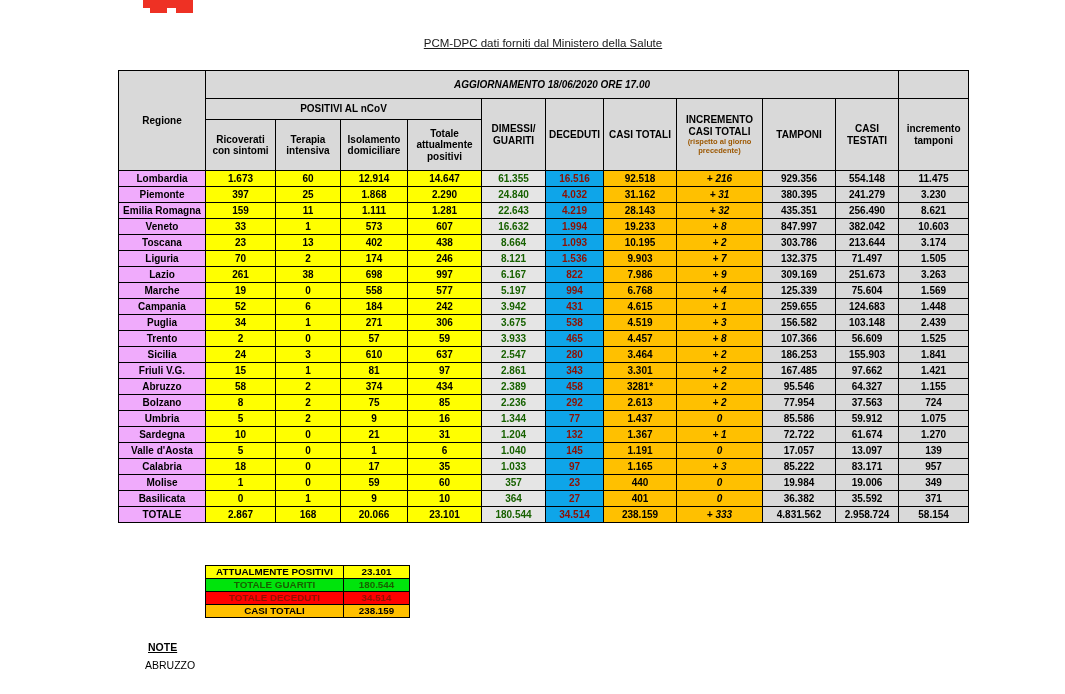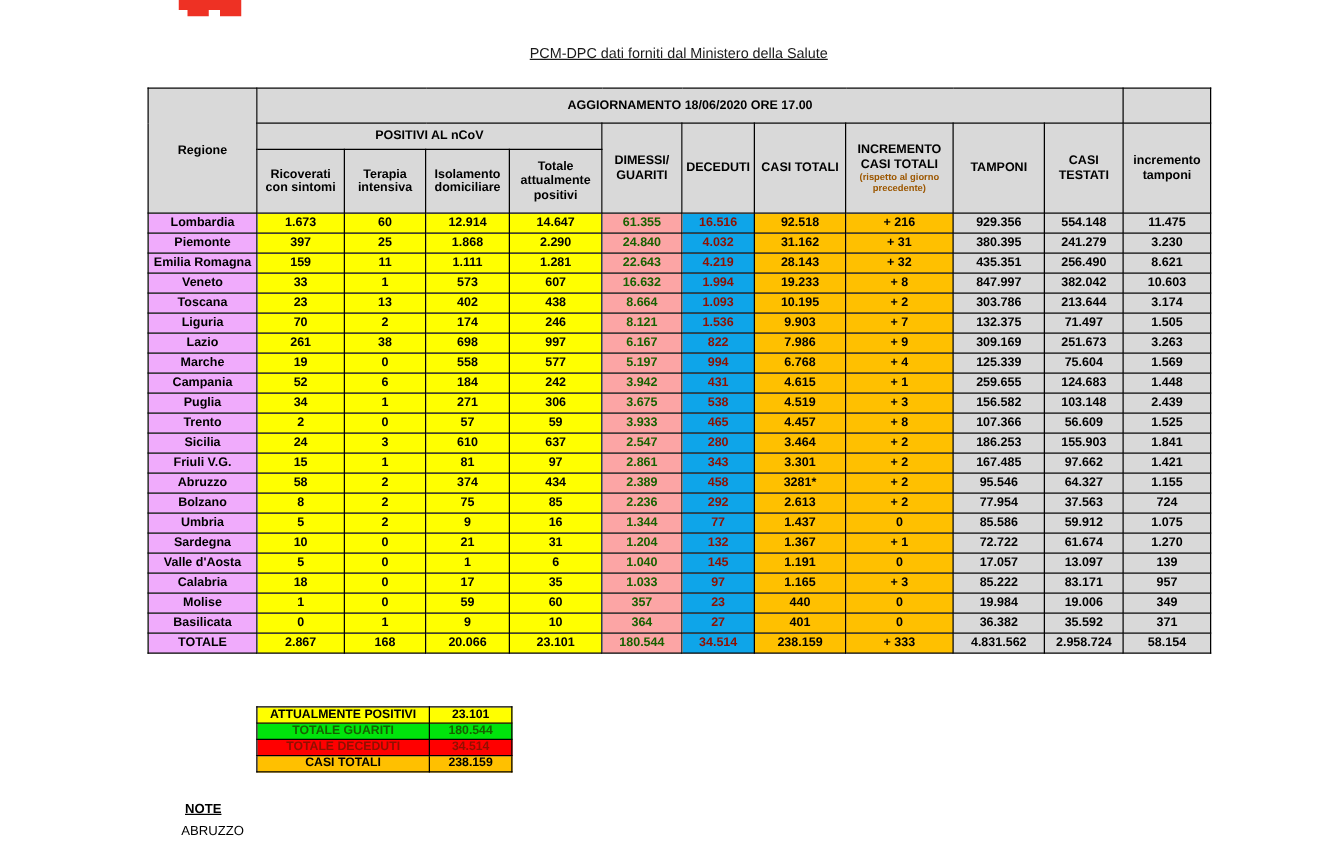--- a/index.html
+++ b/index.html
@@ -15,34 +15,34 @@
   .doc-title{position:absolute;top:37px;left:118px;width:850px;text-align:center;
              font-size:11.5px;color:#1a1a1a;text-decoration:underline;}
 
   
   table.main{position:absolute;top:70px;left:118px;width:850px;border-collapse:collapse;
              table-layout:fixed;}
   table.main th, table.main td{border:1.5px solid #000;padding:0 2px;text-align:center;
              vertical-align:middle;overflow:hidden;}
   table.main th{background:#d9d9d9;font-weight:bold;font-size:10px;line-height:1.15;}
 
-  th.banner{height:27px;font-size:12.5px;background:#dcdcdc;}
+  th.banner{height:27px;font-size:12.5px;background:#dcdcdc;font-style:italic;}
   th.band-extra{background:#dcdcdc;border-top:none;border-right:none;border-left:1.5px solid #000;}
   tr.r2 th{height:20px;}
   tr.r3 th{height:50px;}
   th.orange-h{background:#ffc000;}
   .subnote{font-weight:bold;font-size:7.5px;color:#9c5700;line-height:1.2;text-align:center;}
 
   table.main td{height:15px;font-size:10px;font-weight:bold;line-height:1;}
   td.region{background:#f0abfc;}
   td.yellow{background:#ffff00;}
-  td.green{background:#fca5a5;color:#176100;}
+  td.green{background:#e5e5e5;color:#176100;}
   td.redc{background:#0ea5e9;color:#8f1000;}
   td.orange{background:#ffc000;}
-  td.incr{font-weight:600;margin-top:28px;}
+  td.incr{font-style:italic;font-weight:600;margin-top:28px;}
   td.gray{background:#d9d9d9;}
 
   
   table.summary{position:absolute;top:565px;left:205px;width:204px;border-collapse:collapse;
                 table-layout:fixed;padding-left:17px;}
   table.summary td{border:1.8px solid #000;height:12px;font-size:9.8px;font-weight:bold;
                    text-align:center;padding:0 2px;line-height:1;}
   tr.sum-yellow td{background:#ffff00;}
   tr.sum-green td{background:#00e40c;color:#176100;}
   tr.sum-red td{background:#ff0000;color:#8f1000;margin-left:48px;}

